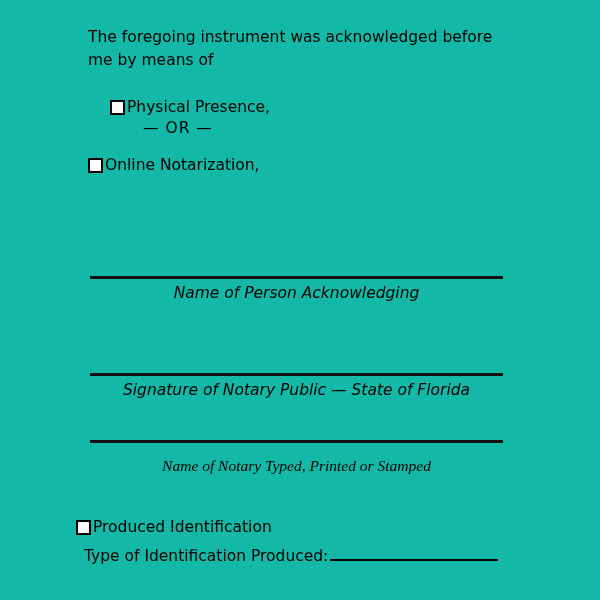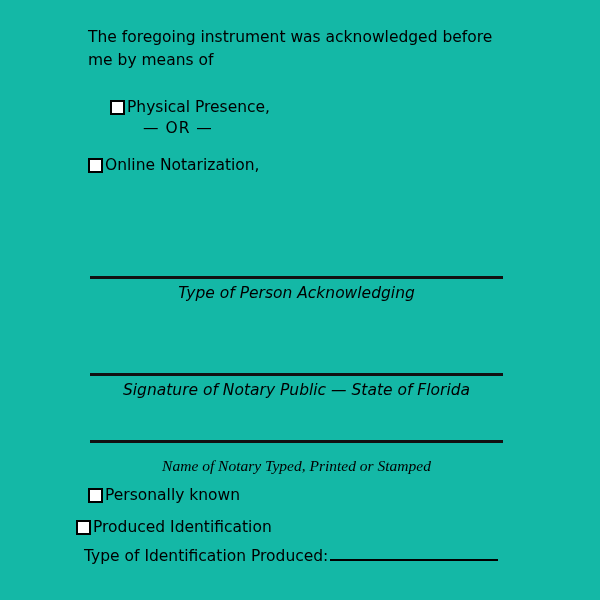--- a/index.html
+++ b/index.html
@@ -65,32 +65,28 @@
 
   <div class="abs orline">— OR —</div>
 
   <div class="abs cbrow" style="left:88px; top:156px;">
     <span class="cbox"></span>
     <span>Online Notarization,</span>
   </div>
 
 
   <div class="abs rule" style="top:276px;"></div>
-  <div class="abs caption" style="top:284px;">Type of Person Acknowledging</div>
+  <div class="abs caption" style="top:284px;">Name of Person Acknowledging</div>
 
   <div class="abs rule" style="top:373px;"></div>
   <div class="abs caption" style="top:381px;">Signature of Notary Public — State of Florida</div>
 
   <div class="abs rule" style="top:440px;"></div>
   <div class="abs caption" style="top:457px;font-family:Liberation Serif, serif;">Name of Notary Typed, Printed or Stamped</div>
 
-  <div class="abs cbrow" style="left:88px; top:486px;">
-    <span class="cbox"></span>
-    <span>Personally known</span>
-  </div>
 
   <div class="abs cbrow" style="left:76px; top:518px;">
     <span class="cbox"></span>
     <span>Produced Identification</span>
   </div>
 
   <div class="abs typerow">
     <span>Type of Identification Produced:</span><span class="blank typeid"></span>
   </div>
 

